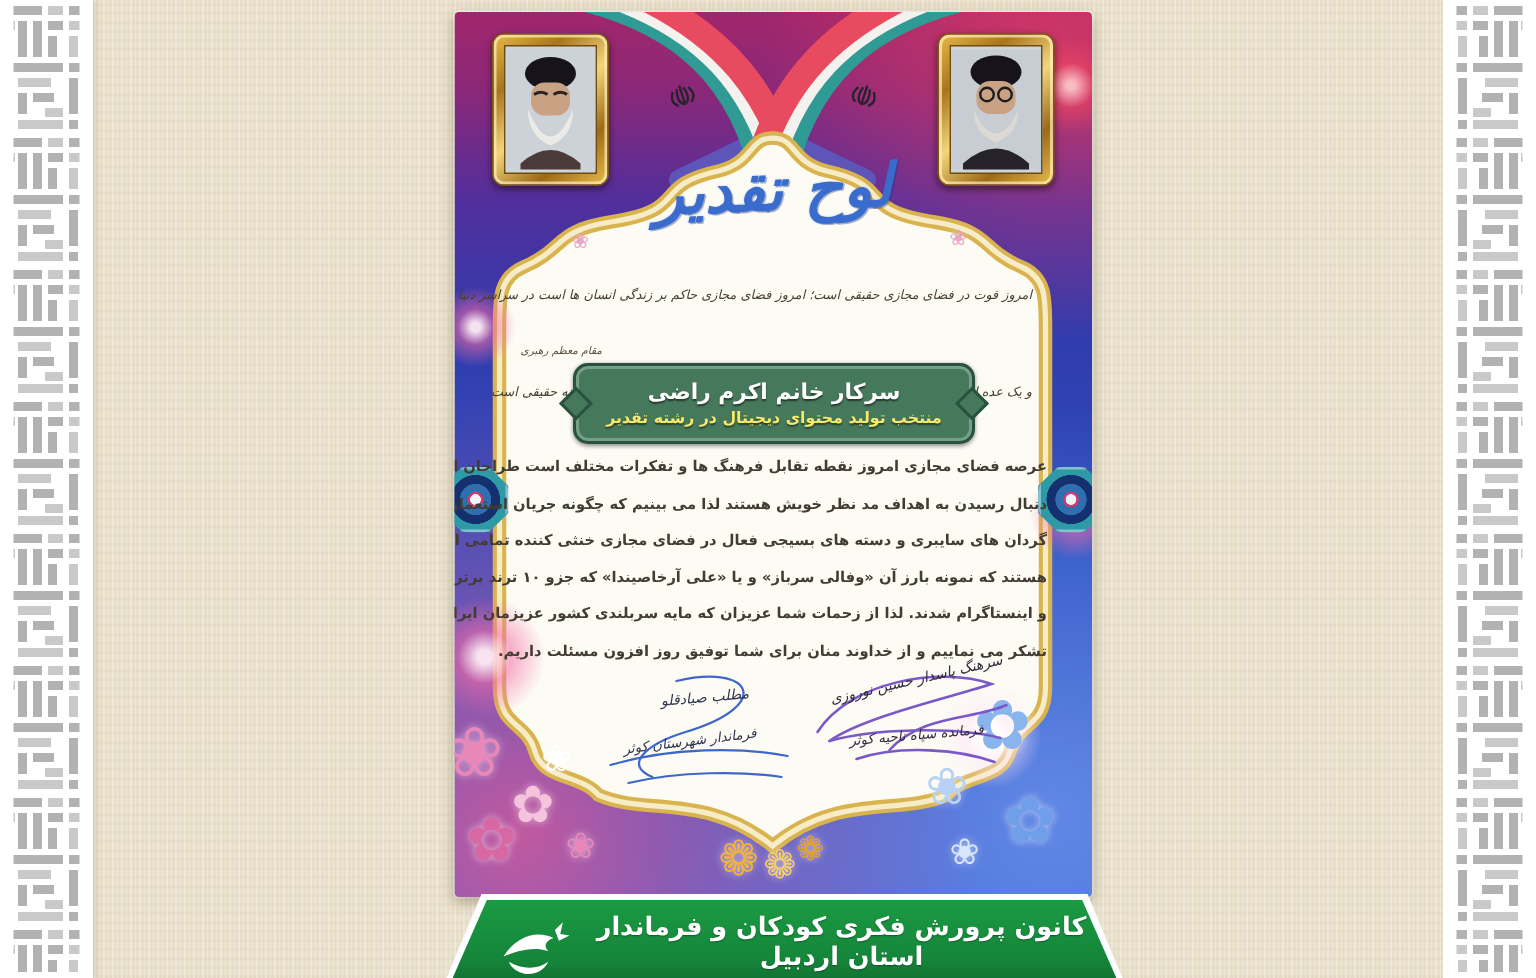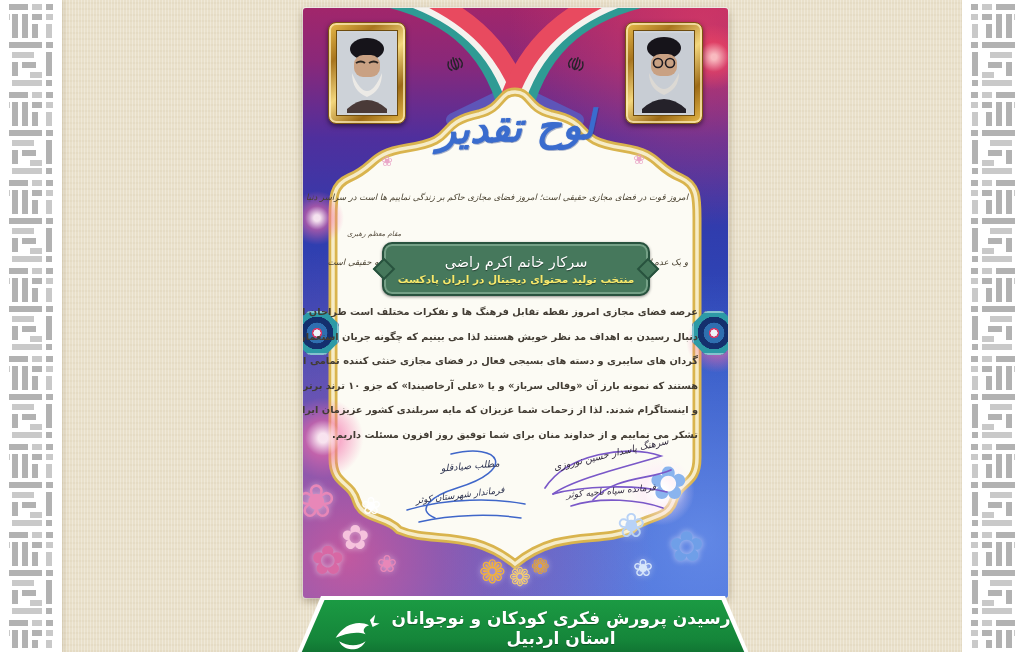--- a/index.html
+++ b/index.html
@@ -65,21 +65,21 @@
   #quote-2 { top:208px;margin-top:41px; }
   #quote-attr { left:44px; top:222px; width:70px; font-size:7px; color:#5a5142; font-style:italic; text-align:left; }
 
   #plaque { position:absolute; left:79px; top:234px; width:268px; height:54px; z-index:30;
     background:#46785c; border:2px solid #28523e; border-radius:10px;
     box-shadow: inset 0 0 0 2px #74a086, 0 1px 3px rgba(0,0,0,.45);
     display:flex; flex-direction:column; justify-content:center; gap:3px; direction:rtl; }
   #plaque::before, #plaque::after { content:""; position:absolute; top:50%; width:12px; height:12px;
     background:#46785c; border:2px solid #28523e; transform:translateY(-50%) rotate(45deg); }
   #plaque::before { left:-8px; } #plaque::after { right:-8px; }
-  #plaque .pname  { text-align:center; font-size:14.5px; font-weight:normal; color:#ffffff;
+  #plaque .pname  { text-align:center; font-size:14.5px; font-weight:bold; color:#ffffff;
     text-shadow: 0 1px 1px rgba(0,0,0,.5); }
   #plaque .paward { text-align:center; font-size:10.5px; font-weight:bold; color:#f7e96b;
     text-shadow: 0 1px 1px rgba(0,0,0,.45); }
 
   #body-text { position:absolute; left:30px; top:292px; width:365px; z-index:30; direction:rtl; }
   #body-text .bline { text-align:center; white-space:nowrap; font-size:9.8px; font-weight:bold;
     color:#423c33; line-height:24.6px; }
 
   .sig-name, .sig-title { position:absolute; z-index:31; direction:rtl; white-space:nowrap;
     font-style:italic; color:#322b3e; }
@@ -255,27 +255,27 @@
     <span class="flower" style="left:366px; top:518px; font-size:42px; color:#6f9fe8;">✿</span>
     <span class="flower" style="left:330px; top:548px; font-size:24px; color:#d7e6fb;">❀</span>
     <span class="flower" style="left:176px; top:548px; font-size:32px; color:#f3b23a;">❁</span>
     <span class="flower" style="left:206px; top:556px; font-size:26px; color:#f8cf6b;">❁</span>
     <span class="flower" style="left:228px; top:548px; font-size:22px; color:#eaa32b;">❁</span>
     <span class="flower" style="left:78px;  top:146px; font-size:14px; color:rgba(230,150,190,.85);">❀</span>
     <span class="flower" style="left:330px; top:144px; font-size:14px; color:rgba(230,150,190,.85);">❀</span>
 
     <div class="ctext" id="cert-title">لوح تقدیر</div>
 
-    <div class="ctext quote-line" id="quote-1">امروز قوت در فضای مجازی حقیقی است؛ امروز فضای مجازی حاکم بر زندگی نماییم ها است در سراسر دنیا</div>
+    <div class="ctext quote-line" id="quote-1">امروز قوت در فضای مجازی حقیقی است؛ امروز فضای مجازی حاکم بر زندگی انسان ها است در سراسر دنیا</div>
     <div class="ctext quote-line" id="quote-2">و یک عده ای سری کارهایشان را از طریق فضای مجازی پیش می برند؛ قوت در این زمینه حقیقی است</div>
     <div class="ctext" id="quote-attr">مقام معظم رهبری</div>
 
     <div id="plaque">
       <div class="pname">سرکار خانم اکرم راضی</div>
-      <div class="paward">منتخب تولید محتوای دیجیتال در ایران پادکست</div>
+      <div class="paward">منتخب تولید محتوای دیجیتال در رشته تقدیر</div>
     </div>
 
     <div id="body-text">
       <div class="bline">عرصه فضای مجازی امروز نقطه تقابل فرهنگ ها و تفکرات مختلف است طراحان این فضا به</div>
       <div class="bline">دنبال رسیدن به اهداف مد نظر خویش هستند لذا می بینیم که چگونه جریان استعمارگر و مستکبر</div>
       <div class="bline">گردان های سایبری و دسته های بسیجی فعال در فضای مجازی خنثی کننده تمامی این تهدیدات</div>
       <div class="bline">هستند که نمونه بارز آن «وفالی سرباز» و یا «علی آرخاصیندا» که جزو ۱۰ ترند برتر در فضای توئیتر</div>
       <div class="bline">و اینستاگرام شدند. لذا از زحمات شما عزیزان که مایه سربلندی کشور عزیزمان ایران هستید تقدیر و</div>
       <div class="bline">تشکر می نماییم و از خداوند منان برای شما توفیق روز افزون مسئلت داریم.</div>
     </div>
@@ -305,17 +305,17 @@
 
   <div id="banner-outer">
     <div id="banner-inner">
       <svg id="banner-logo" viewBox="0 0 60 50" xmlns="http://www.w3.org/2000/svg">
         <g fill="#ffffff">
           <path d="M8 36 C18 20 34 16 46 22 C40 24 38 28 42 32 C30 28 18 32 8 36 Z"></path>
           <path d="M44 8 l3 8 6 -6 -2 9 7 1 -8 4 -6 -16 Z"></path>
           <path d="M12 40 c10 6 22 6 30 0 c-4 8 -12 10 -18 9 c-5 -1 -10 -4 -12 -9 Z"></path>
         </g>
       </svg>
-      <div id="banner-text">رسیدن پرورش فکری کودکان و نوجوانان استان اردبیل</div>
+      <div id="banner-text">کانون پرورش فکری کودکان و فرماندار استان اردبیل</div>
     </div>
   </div>
 
 </div>
 
 </body></html>

